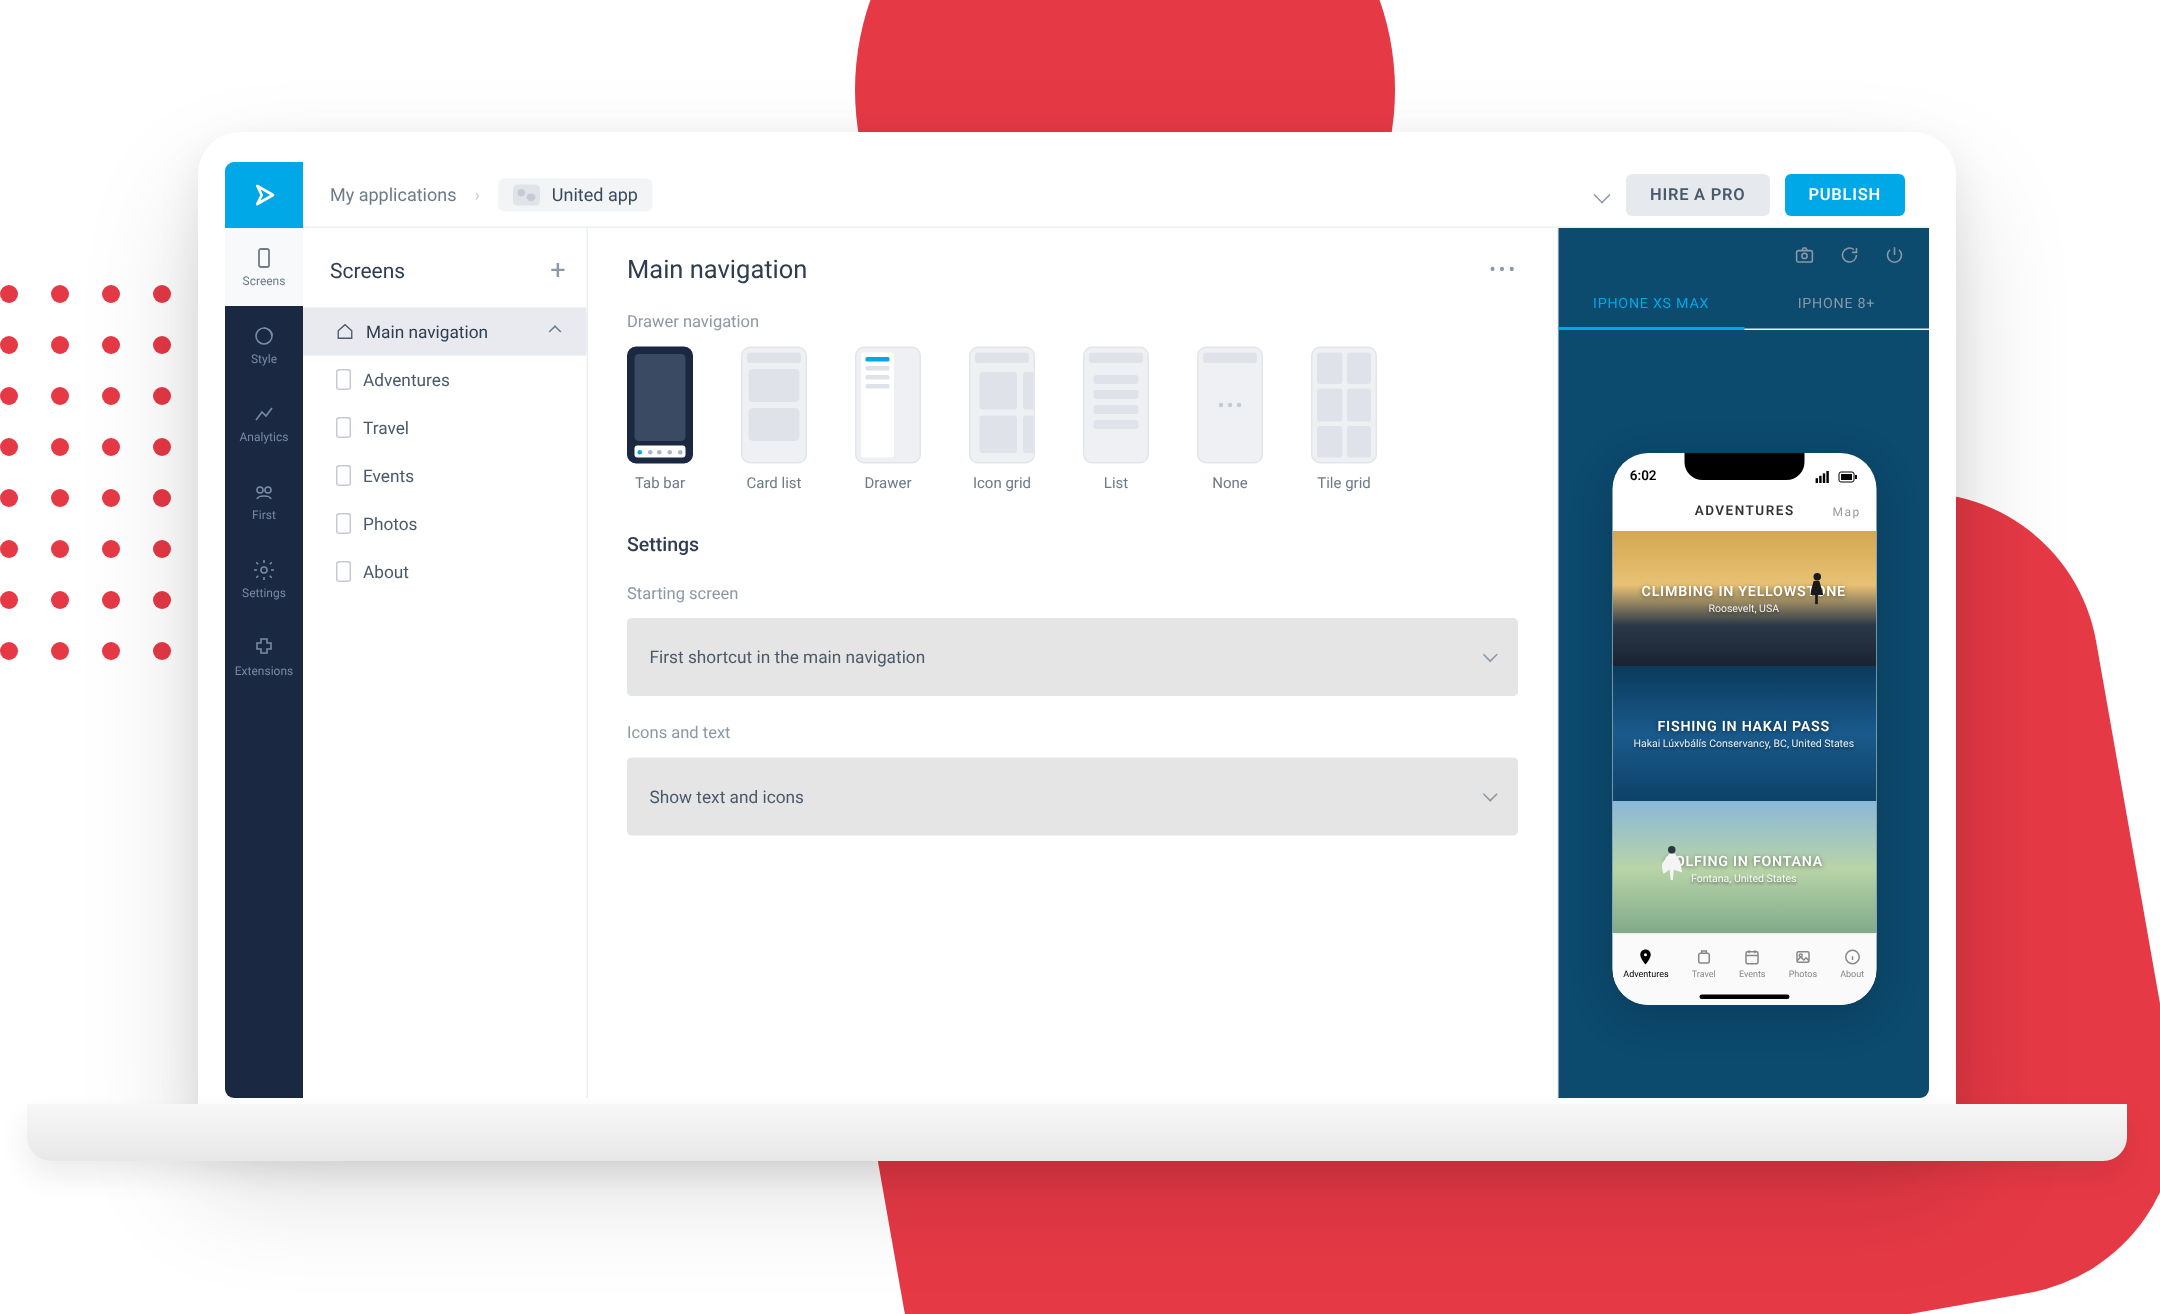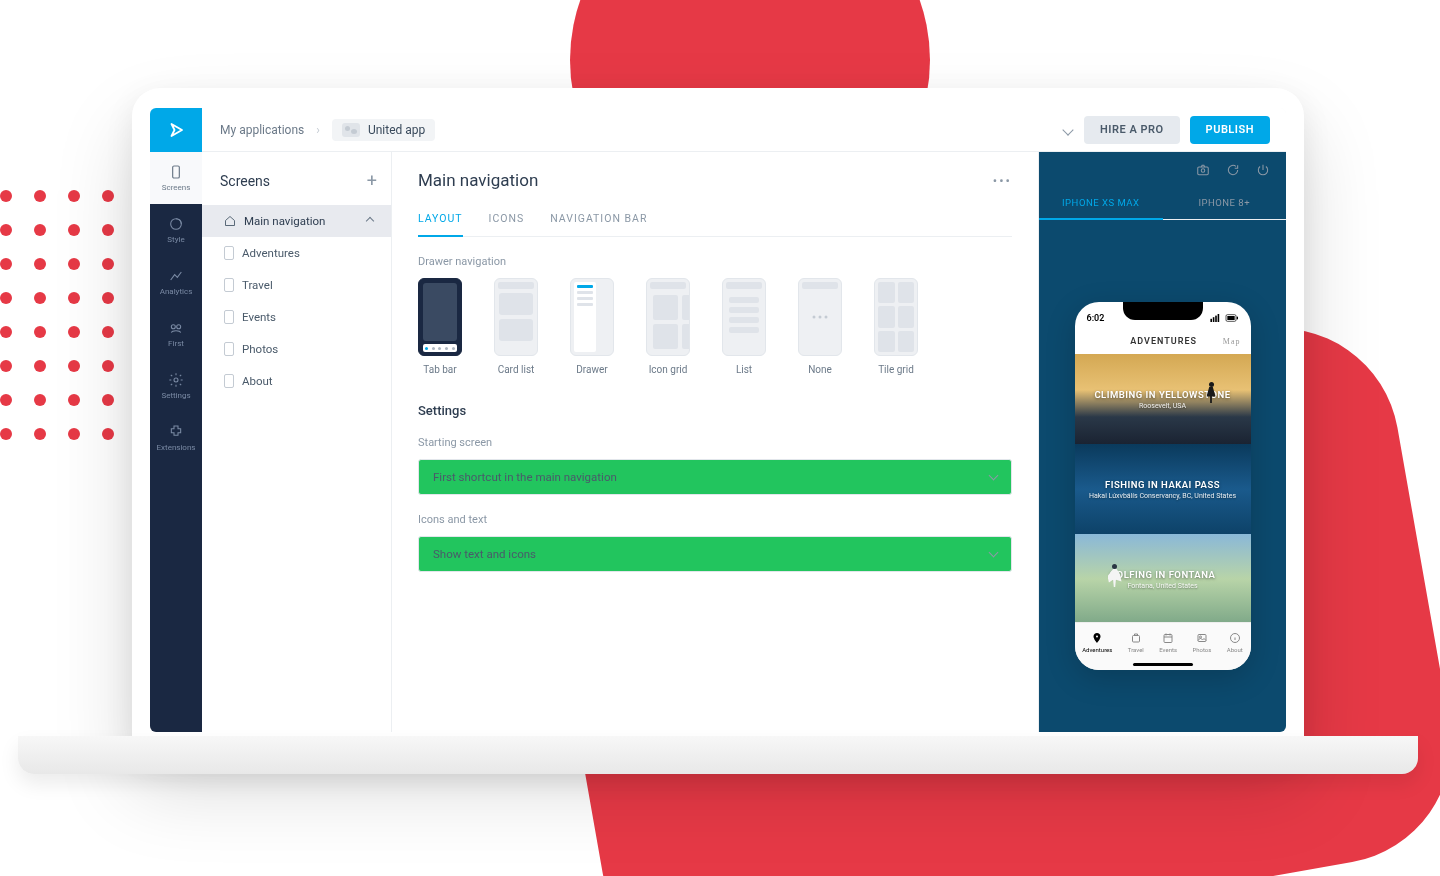--- a/index.html
+++ b/index.html
@@ -99,37 +99,37 @@
 .thumb .line{position:absolute;left:6px;right:6px;height:6px;background:#dfe3e9;border-radius:2px;}
 .thumb .dotsn{position:absolute;top:50%;left:50%;transform:translate(-50%,-50%);display:flex;gap:3px;}
 .thumb .dotsn i{width:3px;height:3px;background:#c4cbd3;border-radius:50%;}
 .thumb .tgrid{position:absolute;inset:3px;display:grid;grid-template-columns:1fr 1fr;gap:3px;}
 .thumb .tgrid i{background:#dfe3e9;border-radius:2px;}
 .thumb .drawer{position:absolute;top:3px;left:3px;width:22px;bottom:3px;background:#fff;border-radius:2px;padding:3px;}
 .thumb .drawer b{display:block;width:100%;height:3px;background:#dfe3e9;margin-bottom:3px;border-radius:1px;}
 .thumb .drawer b:first-child{background:#00a8e8;}
 
 .sect-h { font-size:13px; color:#2e3d50; margin-top:28px; font-weight:500;}
-.dropdown { margin-top:6px; height:36px; border:1px solid #e2e6eb; border-radius:3px; display:flex; align-items:center; justify-content:space-between; padding:0 14px; font-size:11.5px; color:#4a5a6a; background:#22c55e; cursor:pointer;text-align:right;}
+.dropdown { margin-top:6px; height:52px; border:1px solid #e2e6eb; border-radius:3px; display:flex; align-items:center; justify-content:space-between; padding:0 14px; font-size:11.5px; color:#4a5a6a; background:#e5e5e5; cursor:pointer;text-align:right;}
 .dropdown .cd { width:7px;height:7px;border-right:1.3px solid #8b98a6;border-bottom:1.3px solid #8b98a6;transform:rotate(45deg);margin-top:-3px;}
 
 .preview-col { width:248px; background:#0c4a6e; border-left:1px solid #eceff2; display:flex; flex-direction:column;}
 .preview-icons { display:flex; justify-content:flex-end; gap:16px; padding:10px 16px 6px; color:#8b98a6;}
 .preview-icons svg{width:14px;height:14px;}
 .device-tabs { display:flex; font-size:9.5px; letter-spacing:0.5px; color:#8b98a6; border-bottom:1px solid #eceff2;}
 .device-tab { flex:1; text-align:center; padding:10px 4px; cursor:pointer;}
 .device-tab.active { color:#00a8e8; border-bottom:2px solid #00a8e8; margin-bottom:-1px;}
 .phone-wrap{flex:1; display:flex; align-items:center; justify-content:center; padding-top:20px;}
 .phone { width:176px; height:368px; background:#fff; border-radius:24px; box-shadow:0 8px 30px rgba(0,0,0,0.18); overflow:hidden; position:relative;}
 .notch{position:absolute;top:0;left:50%;transform:translateX(-50%);width:80px;height:18px;background:#000;border-radius:0 0 12px 12px;z-index:5;}
 .phone-status{height:26px;display:flex;align-items:center;justify-content:space-between;padding:6px 12px 0;font-size:9px;font-weight:600;color:#000;}
 .phone-status .sig{display:flex;gap:3px;align-items:center;}
 .phone-head{height:26px;display:flex;align-items:center;padding:0 10px;font-size:9px;letter-spacing:1px;color:#333;}
 .phone-head .c{flex:1;text-align:center;font-weight:600;}
-.phone-head .r{color:#999;font-size:8px;font-family:Liberation Serif, serif;}
+.phone-head .r{color:#999;font-size:8px;}
 .phone-cards{overflow:hidden;}
 .pcard{height:90px;position:relative;display:flex;flex-direction:column;align-items:center;justify-content:center;color:#fff;font-size:9px;}
 .pcard .t{font-weight:600;letter-spacing:0.5px;text-shadow:0 1px 3px rgba(0,0,0,0.5);font-size:9.5px;}
 .pcard .s{font-size:7px;opacity:0.9;margin-top:2px;text-shadow:0 1px 2px rgba(0,0,0,0.5);}
 .pc1{background:linear-gradient(180deg,#d4a853 0%,#e8c174 40%,#2a3848 70%,#1a2332 100%);}
 .pc2{background:linear-gradient(180deg,#0a3a5c 0%,#1a5a8c 50%,#0d4268 100%);}
 .pc3{background:linear-gradient(180deg,#8ab8d8 0%,#b8d4a8 50%,#7ea888 100%);}
 .phone-tabbar{position:absolute;bottom:0;left:0;right:0;height:48px;background:#fafafa;border-top:1px solid #eee;display:flex;justify-content:space-around;align-items:center;padding-bottom:8px;}
 .ptab{display:flex;flex-direction:column;align-items:center;gap:2px;color:#888;font-size:6px;}
 .ptab.a{color:#000;}
@@ -309,25 +309,20 @@
         <div class="screen-item">
             <span class="sq"></span>
             <span>About</span>
           </div>
       </div>
 
       <div class="content">
         <div class="content-head">
           <h2>Main navigation</h2>
           <span class="more">•••</span>
-        </div>
-        <div class="tabs">
-          <div class="tab active">LAYOUT</div>
-          <div class="tab">ICONS</div>
-          <div class="tab">NAVIGATION BAR</div>
         </div>
         <div class="field-lbl">Drawer navigation</div>
         <div class="nav-row">
           <div class="nav-opt">
             <div class="thumb sel">
                 <div class="tb-body"></div>
                 <div class="tabbar">
                   <i></i>
                   <i></i>
                   <i></i>

